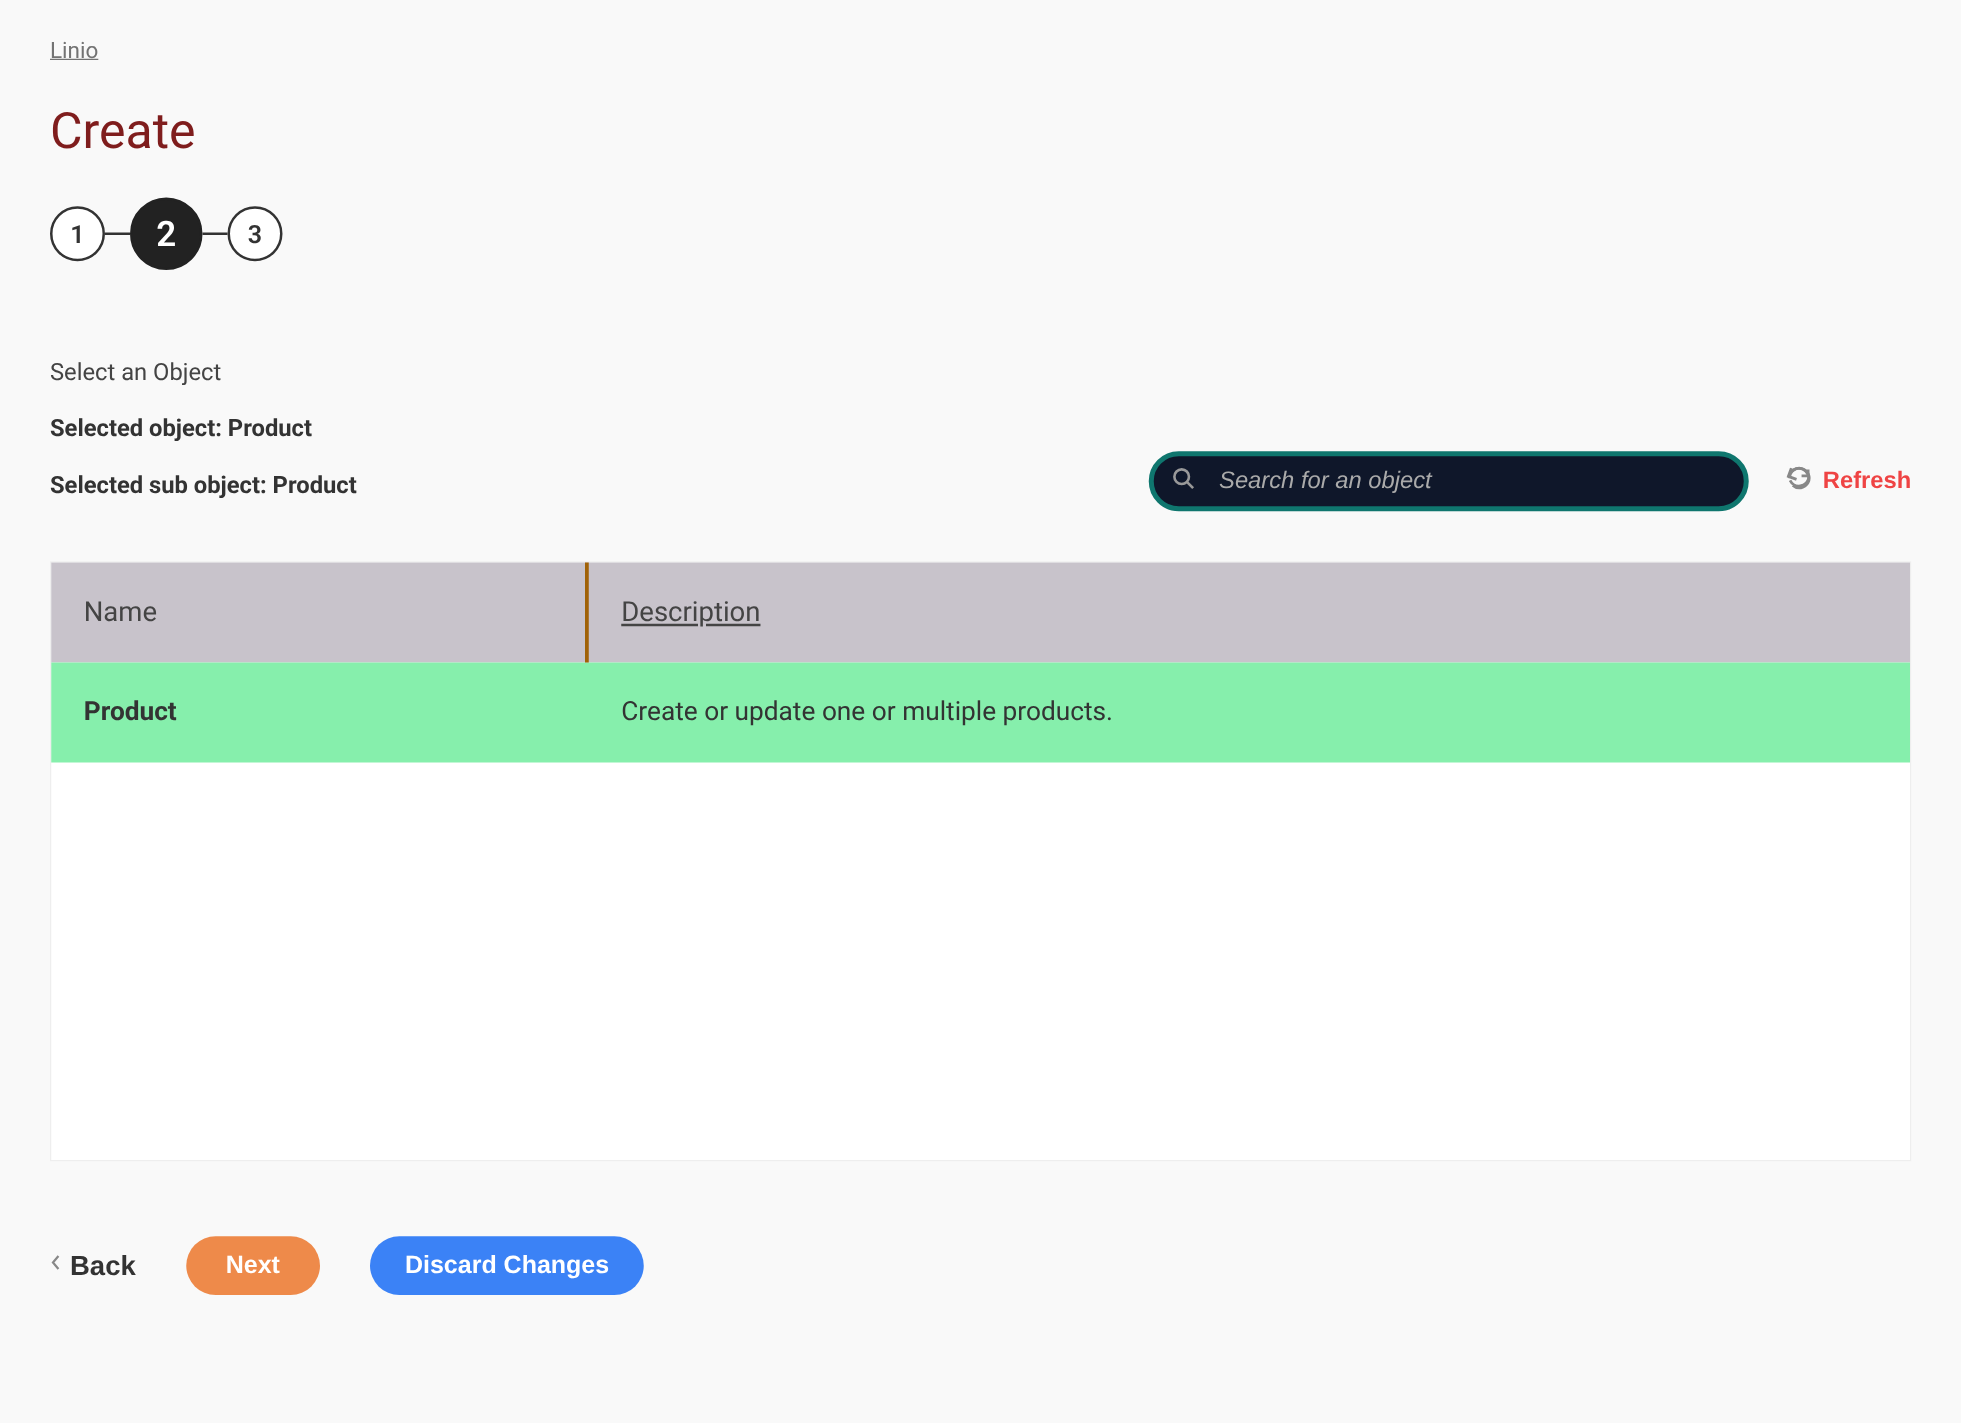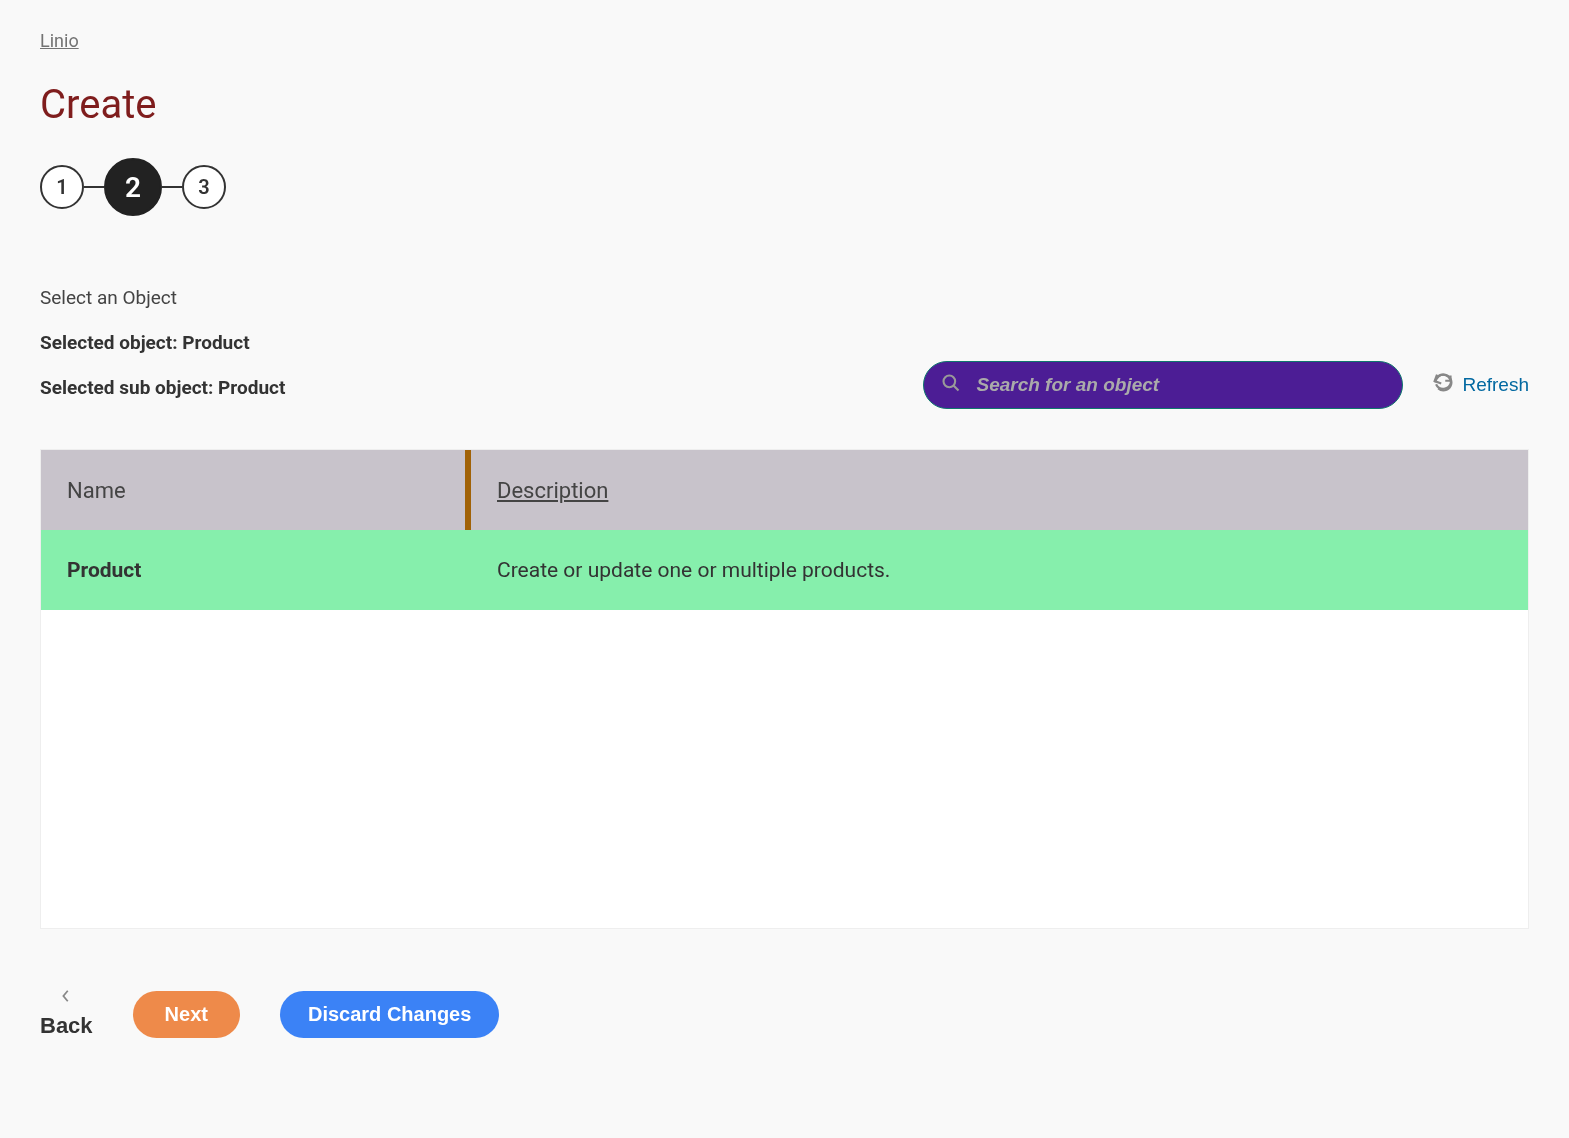--- a/index.html
+++ b/index.html
@@ -76,71 +76,71 @@
       margin-bottom: 40px;
       gap: 30px;
     }
     .search-wrapper {
       position: relative;
       width: 480px;
     }
     .search-input {
       width: 100%;
       height: 48px;
-      border: 1px solid #0f766e;
+      border: 4px solid #0f766e;
       border-radius: 24px;
       padding: 0 20px 0 52px;
       font-size: 19px;
       font-style: italic;
       color: #888;
-      background: #4c1d95;
+      background: #0f172a;
       outline: none;
-      font-weight: bold;
     }
     .search-input::placeholder {
       color: #aaa;
       font-style: italic;
     }
     .search-icon {
       position: absolute;
       left: 18px;
       top: 50%;
       transform: translateY(-50%);
       color: #999;
     }
     .refresh-btn {
       display: flex;
       align-items: center;
       gap: 8px;
       font-size: 19px;
-      color: #0369a1;
+      color: #ef4444;
       cursor: pointer;
       background: none;
       border: none;
+      font-weight: bold;
     }
     .refresh-icon { color: #888; }
     .table-container {
       background: #fff;
       border: 1px solid #eee;
       margin-bottom: 60px;
       height: 480px;
     }
     .table-header {
       display: flex;
       background: #c8c3cb;
       height: 80px;
     }
     .th-name {
       width: 430px;
       padding: 0 26px;
       display: flex;
       align-items: center;
       font-size: 22px;
       color: #444;
-      border-right: 6px solid #a16207;
+      border-right: 3px solid #a16207;
     }
     .th-desc {
       flex: 1;
       padding: 0 26px;
       display: flex;
       align-items: center;
       font-size: 22px;
       color: #444;
       text-decoration: underline;
     }
@@ -178,21 +178,20 @@
     .back-btn {
       display: flex;
       align-items: center;
       gap: 6px;
       font-size: 22px;
       font-weight: 700;
       color: #333;
       cursor: pointer;
       background: none;
       border: none;
-      flex-direction: column;
     }
     .chevron-left {
       color: #888;
       font-size: 16px;
     }
     .next-btn {
       background: #ee8a4a;
       color: #fff;
       border: none;
       border-radius: 24px;

